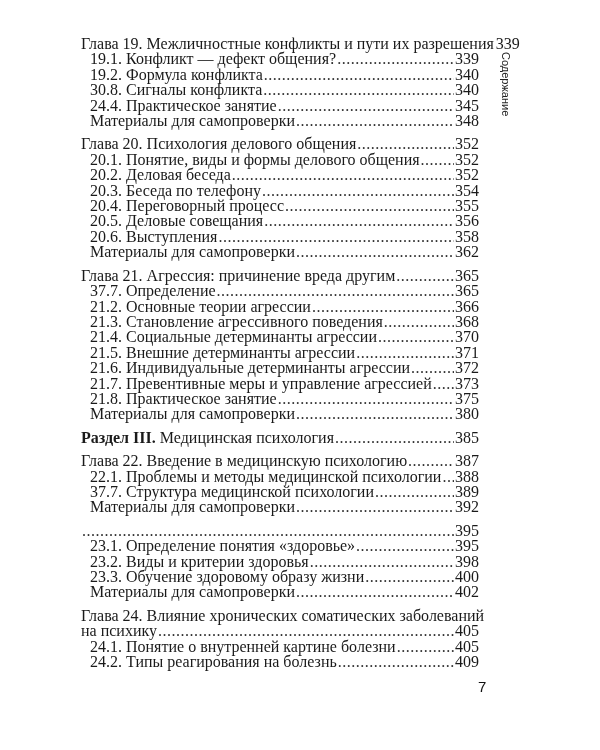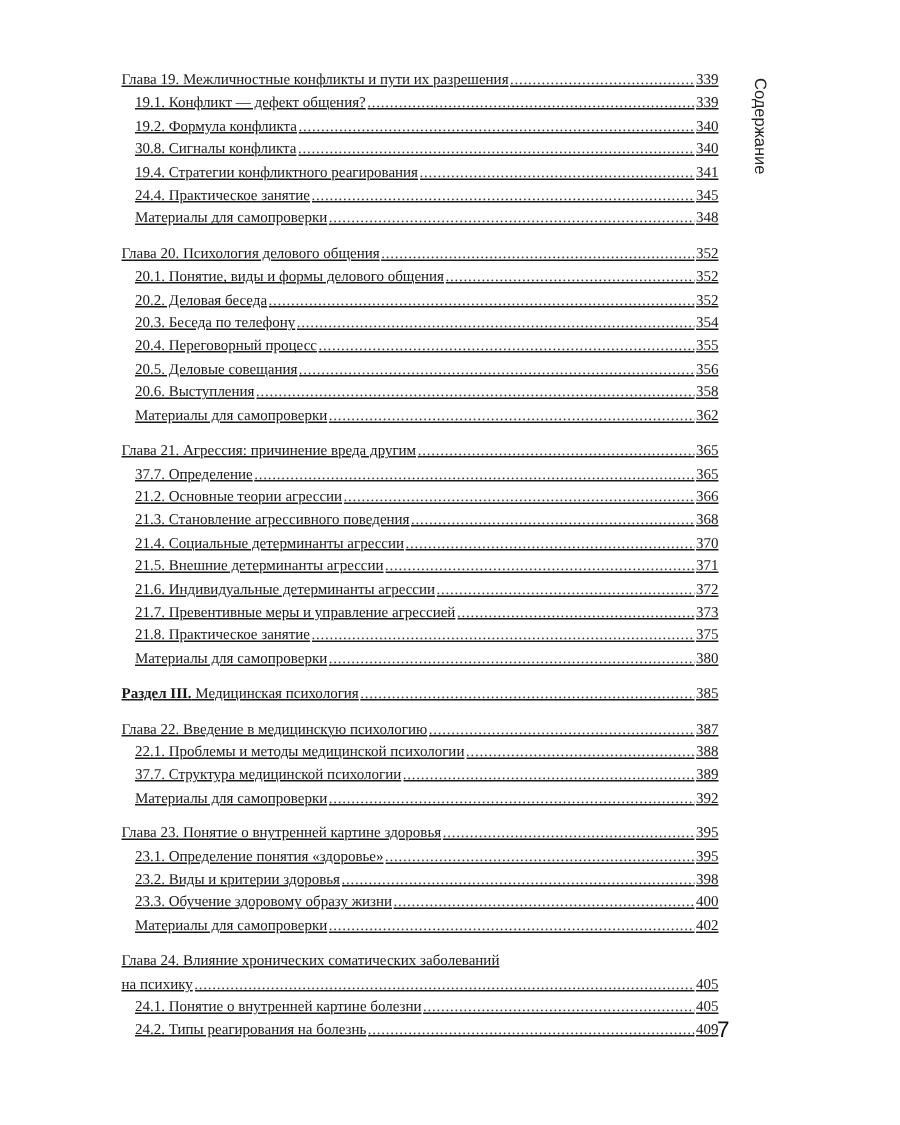--- a/index.html
+++ b/index.html
@@ -1,22 +1,22 @@
 <!DOCTYPE html>
 <html><head>
 <meta charset="utf-8">
 <style>
   html, body { margin: 0; padding: 0; }
   body {
     width: 600px; height: 750px; background: #ffffff; position: relative; overflow: hidden;
     font-family: "Liberation Serif", "DejaVu Serif", serif; color: #1a1a1a;
   }
   .toc {
-    position: absolute; left: 81px; top: 46px; width: 398px;
-    font-size: 10px; line-height: 15.4px; text-decoration: underline;
+    position: absolute; left: 81px; top: 36px; width: 398px;
+    font-size: 16px; line-height: 15.4px;
   }
   .group { margin-bottom: 8px; }
   .row { display: flex; align-items: baseline; white-space: nowrap; }
   .row.sub { padding-left: 9px; text-align: center; }
   .row .t { flex: 0 0 auto; }
   .row .d {
     flex: 1 1 auto; overflow: hidden; margin: 0 1px;
     letter-spacing: 0.5px; color: #333;
   }
   .row .d::after { content: "...................................................................................................................................................................................................."; }
@@ -53,25 +53,20 @@
         <span class="t">19.2. Формула конфликта</span>
         <span class="d"></span>
         <span class="p">340</span>
       </div>
     <div class="row sub">
         <span class="t">30.8. Сигналы конфликта</span>
         <span class="d"></span>
         <span class="p">340</span>
       </div>
     <div class="row sub">
-        <span class="t">19.4. Стратегии конфликтного реагирования</span>
-        <span class="d"></span>
-        <span class="p">341</span>
-      </div>
-    <div class="row sub">
         <span class="t">24.4. Практическое занятие</span>
         <span class="d"></span>
         <span class="p">345</span>
       </div>
     <div class="row sub">
         <span class="t">Материалы для самопроверки</span>
         <span class="d"></span>
         <span class="p">348</span>
       </div>
   </div>
@@ -198,21 +193,20 @@
       </div>
     <div class="row sub">
         <span class="t">Материалы для самопроверки</span>
         <span class="d"></span>
         <span class="p">392</span>
       </div>
   </div>
 
   <div class="group">
     <div class="row">
-        <span class="t">Глава 23. Понятие о внутренней картине здоровья</span>
         <span class="d"></span>
         <span class="p">395</span>
       </div>
     <div class="row sub">
         <span class="t">23.1. Определение понятия «здоровье»</span>
         <span class="d"></span>
         <span class="p">395</span>
       </div>
     <div class="row sub">
         <span class="t">23.2. Виды и критерии здоровья</span>

